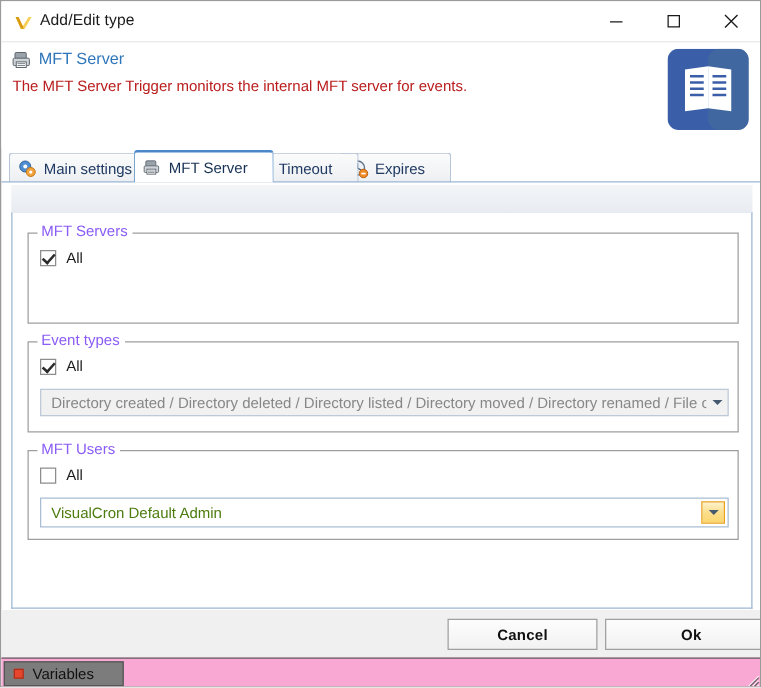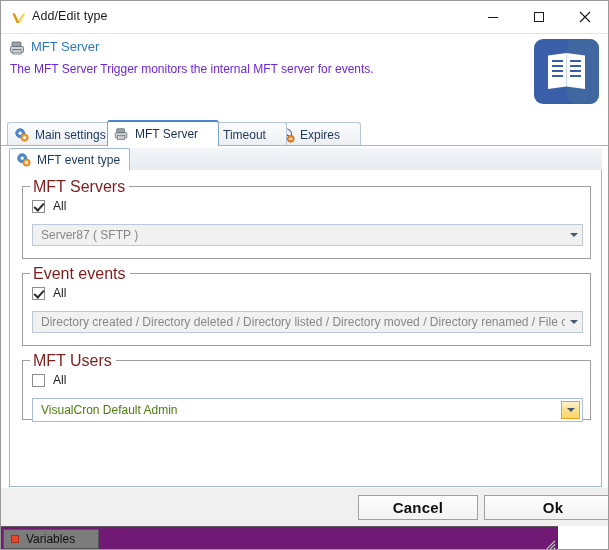--- a/index.html
+++ b/index.html
@@ -80,21 +80,21 @@
   .hdr-title {
     position: absolute;
     left: 30px; top: 5px;
     font-size: 13px;
     color: #2f77bb;
   }
   .hdr-desc {
     position: absolute;
     left: 9px; top: 28px;
     font-size: 12px;
-    color: #6d28d9;
+    color: #b91c1c;
   }
   .hdr-doc-icon {
     position: absolute;
     right: 9px; top: 5px;
     width: 65px; height: 65px;
   }
 
   
   .tabstrip {
     position: absolute;
@@ -196,22 +196,22 @@
     position: absolute;
     border: 1px solid #9e9e9e;
     box-sizing: border-box;
     background: transparent;
   }
   .group > .gtitle {
     position: absolute;
     top: -8px; left: 7px;
     background: #ffffff;
     padding: 0 4px 0 3px;
-    font-size: 16px;
-    color: #7f1d1d;
+    font-size: 12px;
+    color: #8b5cf6;
     line-height: 1;
     white-space: nowrap;
   }
 
   
   .chkrow {
     position: absolute;
     display: flex;
     align-items: center;
   }
@@ -293,36 +293,36 @@
     background: #f0f0f0;
   }
   .btn {
     position: absolute;
     top: 7px;
     height: 25px;
     background: linear-gradient(to bottom, #fdfdfd 0%, #f2f2f2 100%);
     border: 1px solid #a0a0a0;
     box-sizing: border-box;
     font-family: "Liberation Sans", sans-serif;
-    font-size: 15px;
+    font-size: 12px;
     font-weight: bold;
     color: #101010;
     display: flex;
     align-items: center;
     justify-content: center;
     letter-spacing: 0.2px;
   }
 
   
   .statusbar {
     position: absolute;
     left: 0; top: 525px;
-    width: 557px;
+    width: 609px;
     height: 25px;
-    background: #701a75;
+    background: #f9a8d4;
     border-top: 1px solid #5e5e5e;
     box-sizing: border-box;
   }
   .status-btn {
     position: absolute;
     left: 2px; top: 2px;
     width: 96px; height: 20px;
     background: #7c7c7c;
     border: 1px solid #555555;
     box-sizing: border-box;
@@ -459,68 +459,51 @@
           <path d="M7 4.2 L7 7.4 L9.4 8.8" stroke="#37506a" stroke-width="1.1" fill="none" stroke-linecap="round"></path>
           <path d="M9.2 10.8 L14 10.8 L14 9 L16 11.6 L14 14.2 L14 12.4 L9.2 12.4 Z" fill="#54b34a" stroke="#2f7a27" stroke-width="0.7"></path>
         </svg>
       </span>
       <span class="tlabel">Timeout</span>
     </div>
   </div>
 
   <div class="subtabstrip">
     <div class="subtab-filler"></div>
-    <div class="subtab">
-      <span class="ticon">
-        <svg width="16" height="16" viewBox="0 0 16 16">
-          <circle cx="6.2" cy="6.2" r="4.4" fill="#4f8ed0" stroke="#2f6296" stroke-width="0.8"></circle>
-          <circle cx="6.2" cy="6.2" r="1.6" fill="#ffffff"></circle>
-          <circle cx="10.6" cy="10.6" r="3.6" fill="#f3a33c" stroke="#c87a18" stroke-width="0.8"></circle>
-          <circle cx="10.6" cy="10.6" r="1.3" fill="#ffffff"></circle>
-        </svg>
-      </span>
-      <span class="tlabel">MFT event type</span>
-    </div>
   </div>
 
   <div class="panel">
 
     <div class="group" style="left:12px; top:16px; width:569px; height:73px;">
       <span class="gtitle">MFT Servers</span>
 
       <div class="chkrow" style="left:9px; top:12px;">
         <span class="chkbox checked"></span>
         <span class="chklabel">All</span>
       </div>
 
-      <div class="combo disabled" style="left:9px; top:37px; width:551px; height:22px;">
-        <span class="ctext">Server87 ( SFTP )</span>
-        <span class="carrow">
-            <span class="tri"></span>
-          </span>
-      </div>
     </div>
 
     <div class="group" style="left:12px; top:103px; width:569px; height:73px;">
-      <span class="gtitle">Event events</span>
+      <span class="gtitle">Event types</span>
 
       <div class="chkrow" style="left:9px; top:12px;">
         <span class="chkbox checked"></span>
         <span class="chklabel">All</span>
       </div>
 
       <div class="combo disabled" style="left:9px; top:37px; width:551px; height:22px;">
         <span class="ctext">Directory created / Directory deleted / Directory listed / Directory moved / Directory renamed / File created / F</span>
         <span class="carrow">
             <span class="tri"></span>
           </span>
       </div>
     </div>
 
-    <div class="group" style="left:12px; top:190px; width:569px; height:60px;">
+    <div class="group" style="left:12px; top:190px; width:569px; height:72px;">
       <span class="gtitle">MFT Users</span>
 
       <div class="chkrow" style="left:9px; top:12px;">
         <span class="chkbox"></span>
         <span class="chklabel">All</span>
       </div>
 
       <div class="combo active" style="left:9px; top:37px; width:551px; height:24px;">
         <span class="ctext">VisualCron Default Admin</span>
         <span class="carrow">

